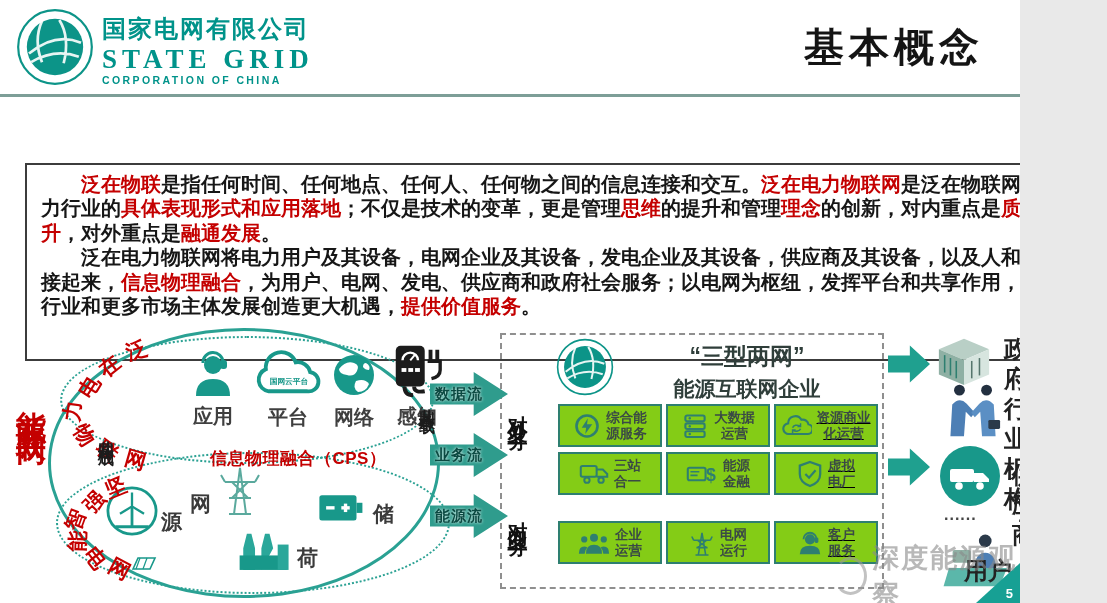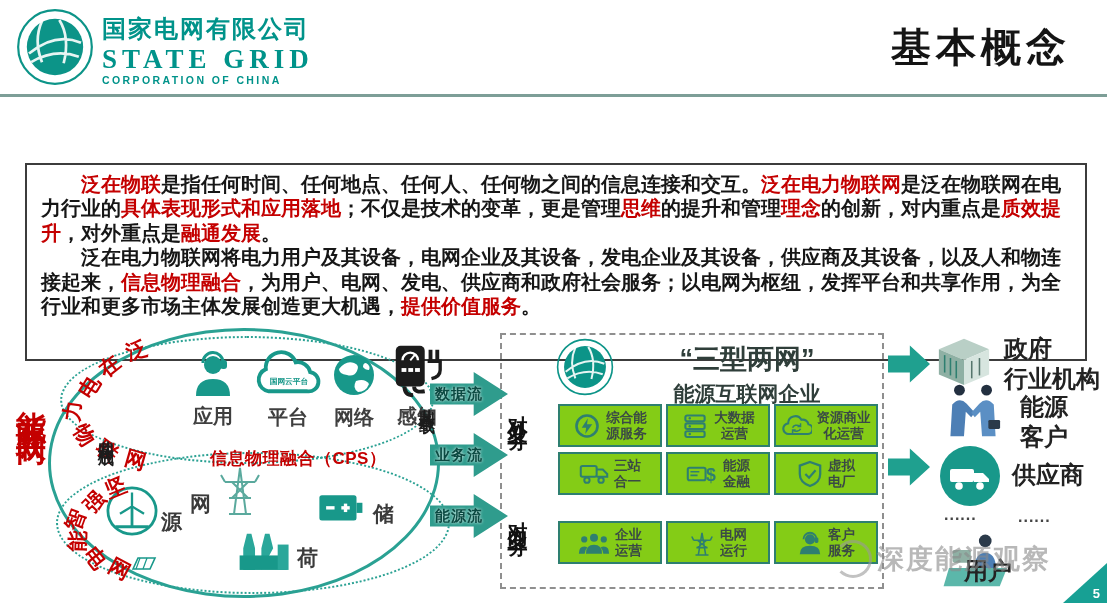--- a/index.html
+++ b/index.html
@@ -1,16 +1,16 @@
 <!DOCTYPE html>
 <html><head>
 <meta charset="utf-8">
 <style>
   html,body{margin:0;padding:0;background:#e9e9e9;}
-  .slide{position:relative;width:1107px;height:603px;background:#ffffff;overflow:hidden;
+  .slide{position:relative;width:1020px;height:603px;background:#ffffff;overflow:hidden;
          font-family:"Liberation Sans",sans-serif;}
 
   
   .hdr-logo{position:absolute;left:16px;top:8px;width:78px;height:78px;}
   .hdr-text{position:absolute;left:102px;top:13px;color:#00938a;}
   .hdr-cn{font-size:24px;font-weight:bold;letter-spacing:2px;}
   .hdr-en{font-family:"Liberation Serif",serif;font-size:27px;font-weight:bold;letter-spacing:5px;line-height:1.05;}
   .hdr-sub{font-size:10.5px;font-weight:bold;letter-spacing:2.4px;margin-top:1px;}
   .page-title{position:absolute;right:36px;top:20px;font-size:40px;font-weight:bold;color:#141414;letter-spacing:5px;}
   .hdr-line{position:absolute;left:0;top:94px;width:1107px;height:3px;background:#7d9e97;}
@@ -53,27 +53,27 @@
         clip-path:polygon(0 26%,56% 26%,56% 0,100% 50%,56% 100%,56% 74%,0 74%);
         display:flex;align-items:center;z-index:4;}
   .flow span{width:58px;text-align:center;font-size:15px;font-weight:bold;color:#0b4a42;
              text-shadow:0 0 3px rgba(255,255,255,.9);letter-spacing:1px;}
   .f0{top:372px;} .f1{top:433px;} .f2{top:494px;}
 
   
   .ent-box{position:absolute;left:500px;top:333px;width:384px;height:256px;border:2px dashed #8f8f8f;box-sizing:border-box;}
   .ent-logo{position:absolute;left:556px;top:338px;width:58px;height:58px;}
   .ent-title{position:absolute;left:618px;top:341px;width:258px;text-align:center;color:#2f3e3a;font-weight:bold;}
-  .ent-t1{font-size:27px;} .ent-t2{font-size:21px;margin-top:3px;}
+  .ent-t1{font-size:23px;} .ent-t2{font-size:21px;margin-top:3px;}
   .vbiz{position:absolute;font-size:20px;font-weight:bold;color:#111;letter-spacing:5px;}
   .biz-ext{left:505px;top:400px;} .biz-int{left:505px;top:506px;}
   .svc{position:absolute;width:104px;height:43px;border:2.5px solid #2e7f70;background:#84cc16;
        display:flex;align-items:center;justify-content:center;gap:5px;box-sizing:border-box;}
   .svc .lbl{font-size:13.5px;font-weight:bold;color:#3a4a45;white-space:pre-line;line-height:1.12;text-align:center;}
-  .c0{left:558px;} .c1{left:666px;} .c2{left:774px;}
+  .c0{left:558px;} .c1{left:666px;} .c2{left:774px;text-decoration:underline;}
   .r0{top:404px;} .r1{top:452px;} .r2{top:521px;}
 
   
   .stk-arrow{position:absolute;left:888px;width:42px;height:42px;background:#1fa08f;
              clip-path:polygon(0 30%,52% 30%,52% 6%,100% 50%,52% 94%,52% 70%,0 70%);}
   .sa0{top:343px;} .sa1{top:446px;}
   .stk-icon{position:absolute;}
   .icon-gov{left:926px;top:330px;} .icon-handshake{left:940px;top:382px;}
   .icon-supplier{left:938px;top:444px;} .icon-user{left:942px;top:530px;}
   .stk-lbl{position:absolute;font-size:24px;font-weight:bold;color:#222;line-height:1.25;white-space:pre-line;}

